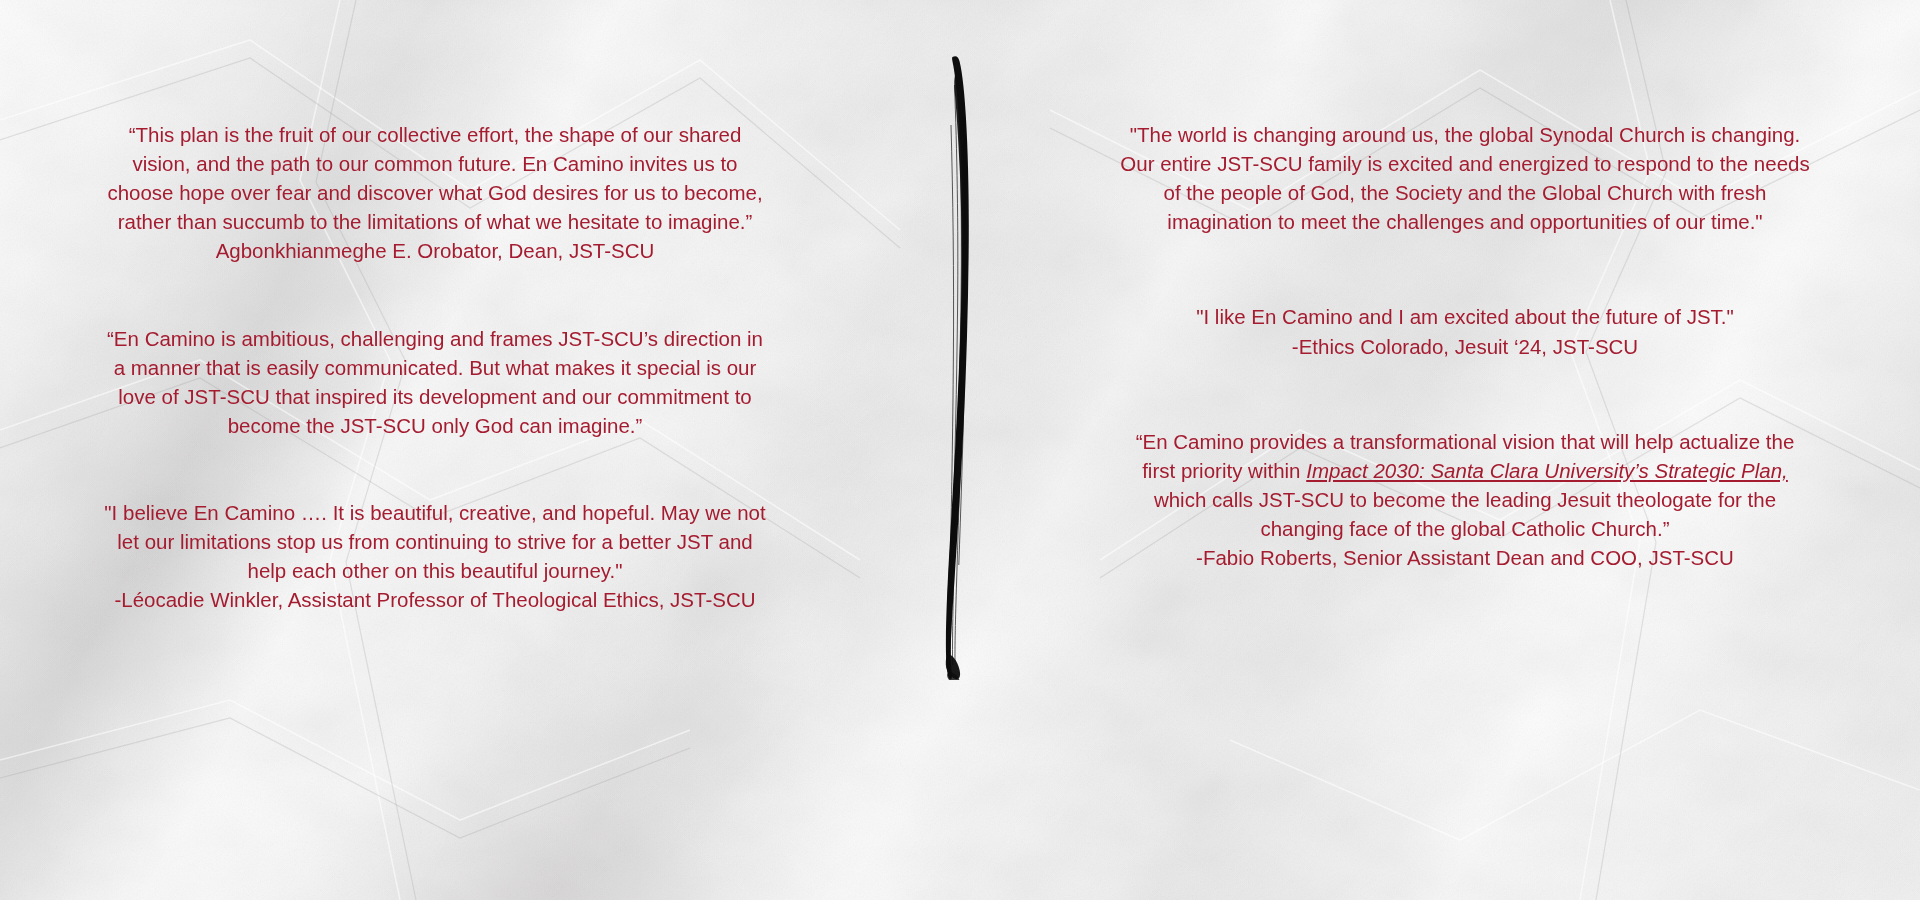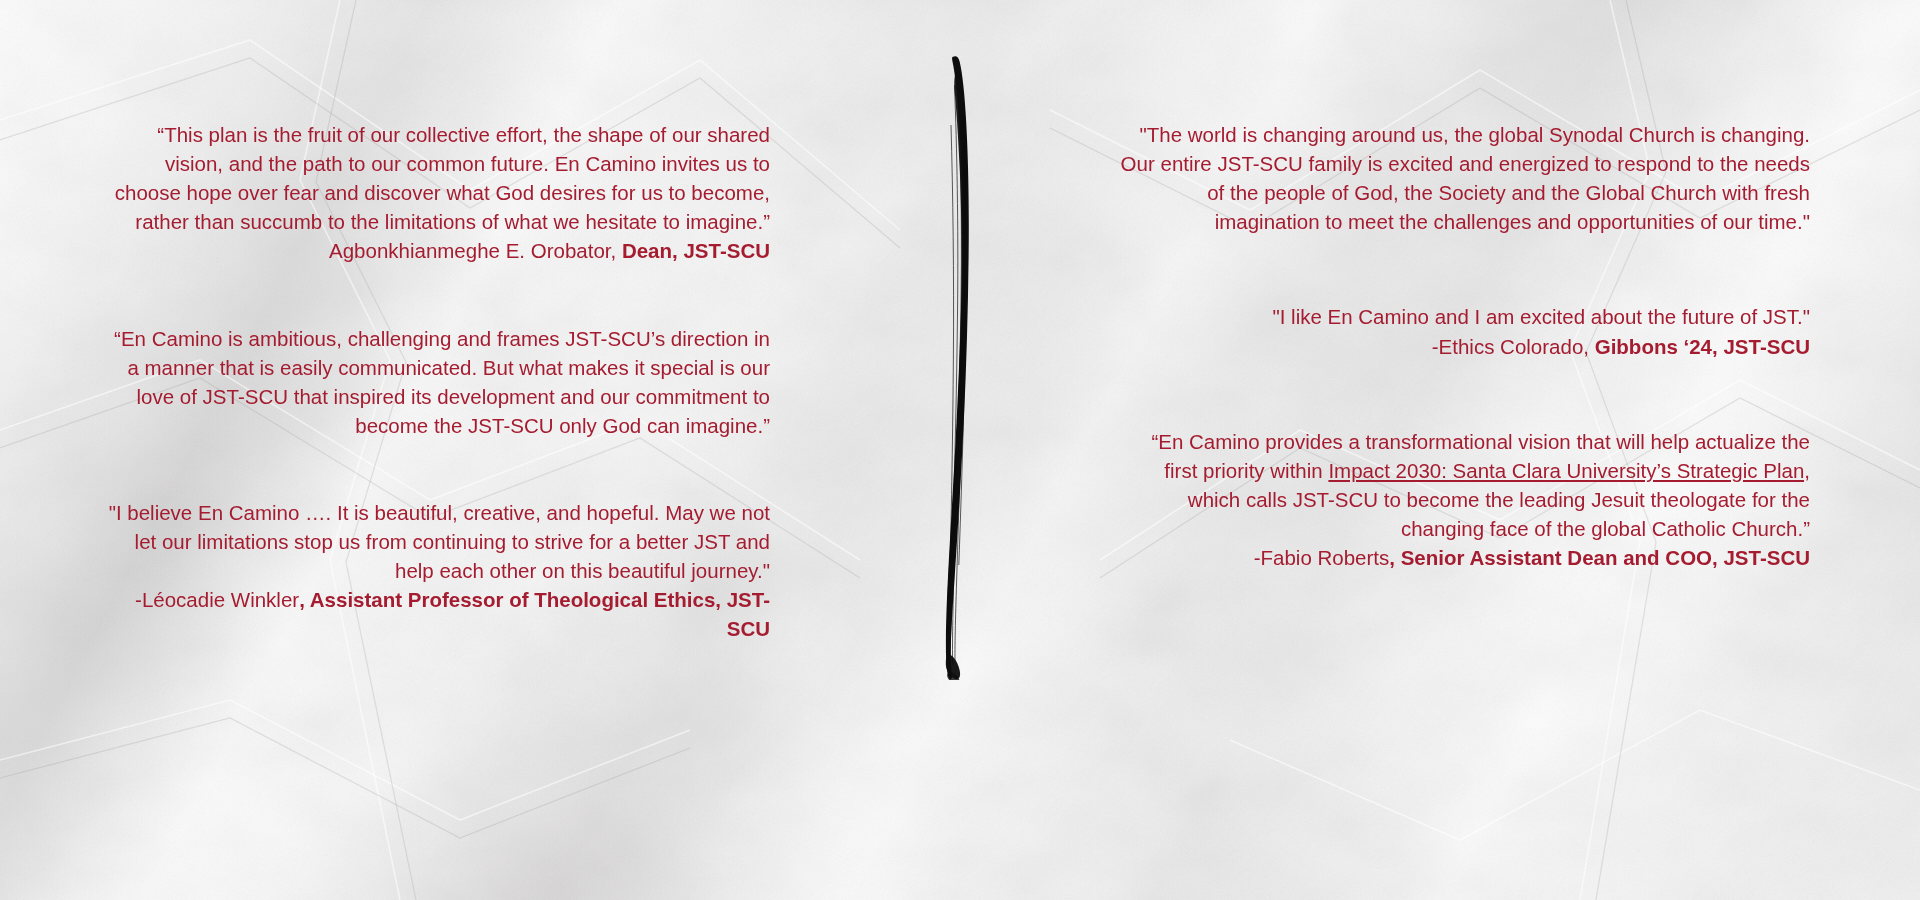--- a/index.html
+++ b/index.html
@@ -64,40 +64,41 @@
     position: relative;
     align-self: stretch;
   }
   .col-right {
     width: 860px;
     padding: 120px 110px 0 60px;
   }
 
   .quote-block {
     color: #a51c30;
-    text-align: right;
+    text-align: center;
     line-height: 1.42;
     font-size: 20.5px;
     margin-bottom: 44px;
   }
   .quote-block .quote-text {
     display: block;
   }
   .quote-block .attribution {
     display: block;
     margin-top: 0;
   }
   .attribution .who {
     font-weight: normal;
   }
   .attribution .role {
-    font-weight: bold;
+    font-weight: normal;
   }
   .underlined {
     text-decoration: underline;
+    font-style: italic;
   }
 
   
   .gap-lg { margin-bottom: 58px; }
   .gap-xl { margin-bottom: 66px; }
 
   
   #brush {
     position: absolute;
     left: 50%;
@@ -195,21 +196,21 @@
   </div>
 
   <div class="column col-right">
 
     <div class="quote-block gap-xl">
       <span class="quote-text">"The world is changing around us, the global Synodal Church is changing. Our entire JST-SCU family is excited and energized to respond to the needs of the people of God, the Society and the Global Church with fresh imagination to meet the challenges and opportunities of our time."</span>
     </div>
 
     <div class="quote-block gap-xl">
       <span class="quote-text">"I like En Camino and I am excited about the future of JST."</span>
-      <span class="attribution"><span class="who"><span>-</span><span>Ethics Colorado,</span></span><span class="role"> Gibbons ‘24, JST-SCU</span></span>
+      <span class="attribution"><span class="who"><span>-</span><span>Ethics Colorado,</span></span><span class="role"> Jesuit ‘24, JST-SCU</span></span>
     </div>
 
     <div class="quote-block">
       <span class="quote-text"><span>“En Camino provides a transformational vision that will help actualize the first priority within </span><span class="underlined">Impact 2030: Santa Clara University’s Strategic Plan,</span><span> which calls JST-SCU to become the leading Jesuit theologate for the changing face of the global Catholic Church.”</span></span>
       <span class="attribution"><span class="who"><span>-</span><span>Fabio Roberts</span></span><span class="role">, Senior Assistant Dean and COO, JST-SCU</span></span>
     </div>
 
   </div>
 
 </div>

